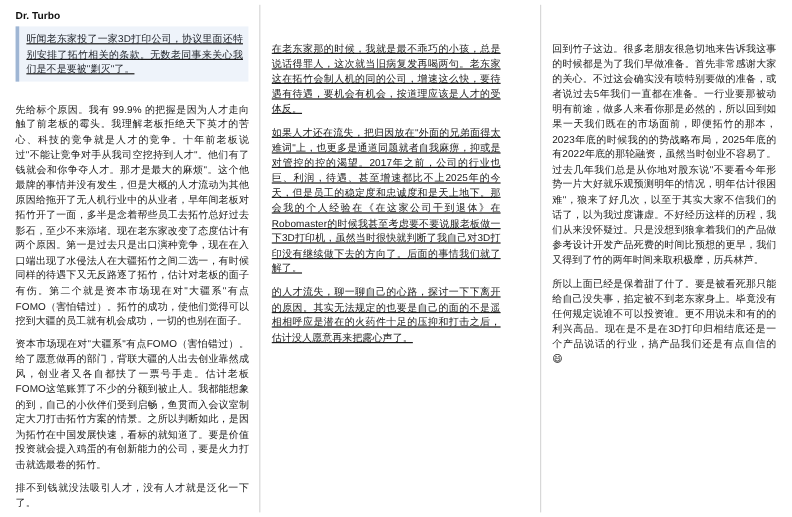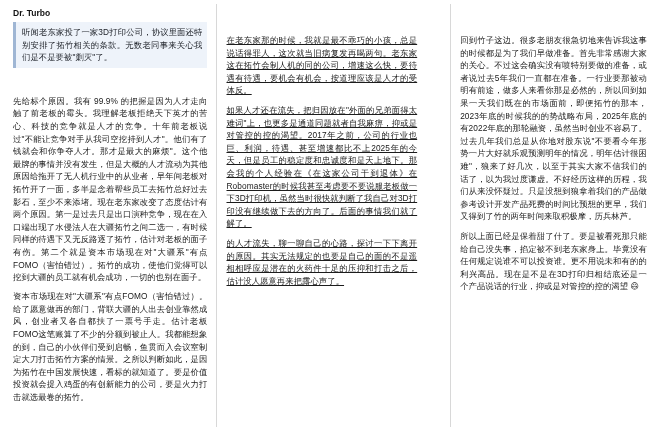--- a/index.html
+++ b/index.html
@@ -42,21 +42,22 @@
     font-weight: bold;
     color: #111111;
     line-height: 11px;
     margin-bottom: 3px;
   }
   .quote-wrap {
     position: relative;
     background: #eef3fa;
     border-left: 3px solid #9fb6d4;
     padding: 4px 5px 4px 6px;
-    margin-bottom: 22px;
+    margin-bottom: 12px;
+    text-decoration: underline;
   }
   .quote-text {
     font-size: 8.3px;
     line-height: 12.6px;
     color: #20242b;
     text-align: justify;
     letter-spacing: 0.1px;
   }
   p.para {
     margin: 0 0 6.5px 0;
@@ -80,30 +81,31 @@
 
   <div class="column col-1">
     <div class="author-block">
       <div class="author-name">Dr. Turbo</div>
       <div class="quote-wrap">
         <div class="quote-text">听闻老东家投了一家3D打印公司，协议里面还特别安排了拓竹相关的条款。无数老同事来关心我们是不是要被"剿灭"了。</div>
       </div>
     </div>
     <p class="para">先给标个原因。我有 99.9% 的把握是因为人才走向触了前老板的霉头。我理解老板拒绝天下英才的苦心、科技的竞争就是人才的竞争。十年前老板说过"不能让竞争对手从我司空挖持到人才"。他们有了钱就会和你争夺人才。那才是最大的麻烦"。这个他最牌的事情并没有发生，但是大概的人才流动为其他原因给拖开了无人机行业中的从业者，早年间老板对拓竹开了一面，多半是念着帮些员工去拓竹总好过去影石，至少不来添堵。现在老东家改变了态度估计有两个原因。第一是过去只是出口演种竞争，现在在入口端出现了水侵法人在大疆拓竹之间二选一，有时候同样的待遇下又无反路逐了拓竹，估计对老板的面子有伤。第二个就是资本市场现在对"大疆系"有点FOMO（害怕错过）。拓竹的成功，使他们觉得可以挖到大疆的员工就有机会成功，一切的也别在面子。</p>
     <p class="para">资本市场现在对"大疆系"有点FOMO（害怕错过）。给了愿意做再的部门，背联大疆的人出去创业靠然成风，创业者又各自都扶了一票号手走。估计老板FOMO这笔账算了不少的分额到被止人。我都能想象的到，自己的小伙伴们受到启畅，鱼贯而入会议室制定大刀打击拓竹方案的情景。之所以判断如此，是因为拓竹在中国发展快速，看标的就知道了。要是价值投资就会提入鸡蛋的有创新能力的公司，要是火力打击就选最卷的拓竹。</p>
+    <p class="para">排不到钱就没法吸引人才，没有人才就是泛化一下了。</p>
   </div>
 
   <div class="column col-2">
     <div class="inner">
       <p class="para">在老东家那的时候，我就是最不乖巧的小孩，总是说话得罪人，这次就当旧病复发再喝两句。老东家这在拓竹会制人机的同的公司，增速这么快，要待遇有待遇，要机会有机会，按道理应该是人才的受体反。</p>
       <p class="para">如果人才还在流失，把归因放在"外面的兄弟面得太难词"上，也更多是通道同题就者自我麻痹，抑或是对管控的控的渴望。2017年之前，公司的行业也巨、利润，待遇、甚至增速都比不上2025年的今天，但是员工的稳定度和忠诚度和是天上地下。那会我的个人经验在《在这家公司干到退体》在Robomaster的时候我甚至考虑要不要说服老板做一下3D打印机，虽然当时很快就判断了我自己对3D打印没有继续做下去的方向了。后面的事情我们就了解了。</p>
       <p class="para">的人才流失，聊一聊自己的心路，探讨一下下离开的原因。其实无法规定的也要是自己的面的不是遥相相呼应是潜在的火药件十足的压抑和打击之后，估计没人愿意再来把露心声了。</p>
     </div>
   </div>
 
   <div class="column col-3">
     <div class="inner">
       <p class="para">回到竹子这边。很多老朋友很急切地来告诉我这事的时候都是为了我们早做准备。首先非常感谢大家的关心。不过这会确实没有喷特别要做的准备，或者说过去5年我们一直都在准备。一行业要那被动明有前途，做多人来看你那是必然的，所以回到如果一天我们既在的市场面前，即便拓竹的那本，2023年底的时候我的的势战略布局，2025年底的有2022年底的那轮融资，虽然当时创业不容易了。过去几年我们总是从你地对股东说"不要看今年形势一片大好就乐观预测明年的情况，明年估计很困难"，狼来了好几次，以至于其实大家不信我们的话了，以为我过度谦虚。不好经历这样的历程，我们从来没怀疑过。只是没想到狼拿着我们的产品做参考设计开发产品死费的时间比预想的更早，我们又得到了竹的两年时间来取积极摩，历兵林芦。</p>
-      <p class="para">所以上面已经是保着甜了什了。要是被看死那只能给自己没失事，掐定被不到老东家身上。毕竟没有任何规定说谁不可以投资谁。更不用说未和有的的利兴高品。现在是不是在3D打印归相结底还是一个产品说话的行业，抑或是对管控的控的渴望 😄</p>
+      <p class="para">所以上面已经是保着甜了什了。要是被看死那只能给自己没失事，掐定被不到老东家身上。毕竟没有任何规定说谁不可以投资谁。更不用说未和有的的利兴高品。现在是不是在3D打印归相结底还是一个产品说话的行业，搞产品我们还是有点自信的 😄</p>
     </div>
   </div>
 
 </div>
 
 </body></html>

